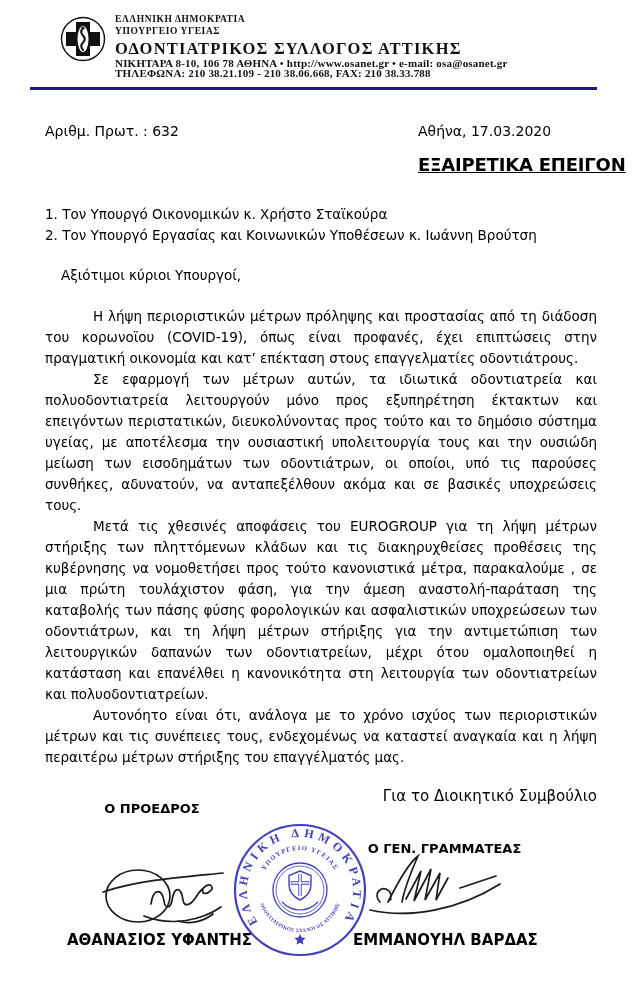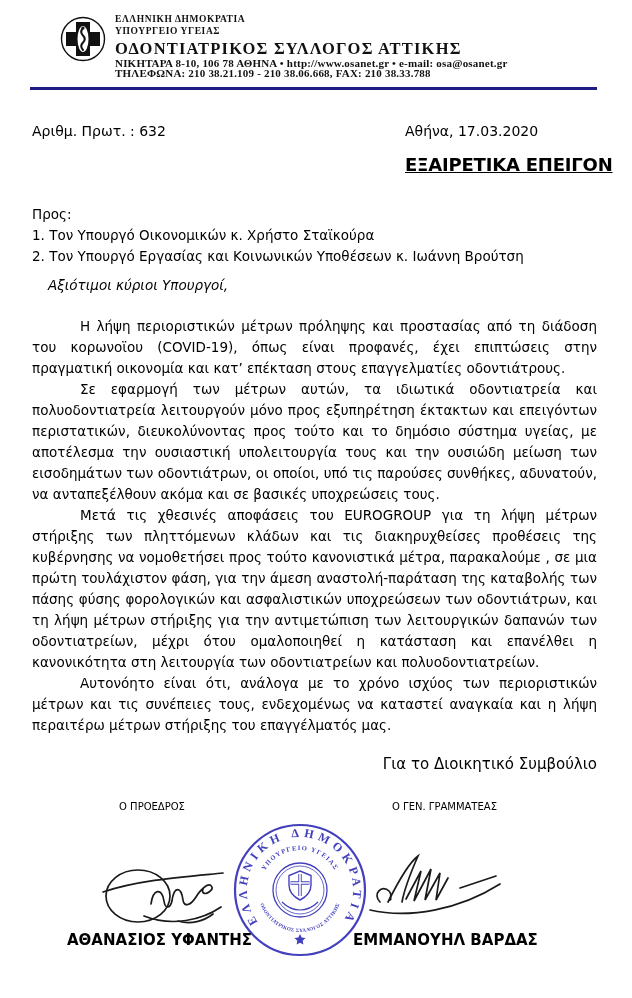--- a/index.html
+++ b/index.html
@@ -19,44 +19,44 @@
   .logo { flex:0 0 auto; margin-top:2px; }
   .lh-text { font-family:"Liberation Serif", serif; font-weight:bold; color:#111; }
   .lh-small { font-size:9.5px; letter-spacing:0.6px; line-height:11.5px; }
   .lh-org   { font-size:16.5px; letter-spacing:1.2px; line-height:21px; margin-top:1px; white-space:nowrap; }
   .lh-tiny  { font-size:11px; letter-spacing:0.2px; line-height:9.5px; white-space:nowrap; }
   .rule {
     height:3px; margin:9px 35px 0 30px;
   }
 
   
-  .content { padding:0 35px 0 32px; font-size:13.5px; line-height:21px; }
+  .content { padding:0 35px 0 45px; font-size:13.5px; line-height:21px; }
   .meta-row { position:relative; margin-top:31px; height:20px; font-size:14px; }
   .protocol { display:inline-block; }
   .date { position:absolute; left:373px; top:0; }
   .urgency {
     margin-left:373px; margin-top:13px;
     font-weight:bold; font-size:18px; letter-spacing:-0.2px;
     text-decoration:underline; white-space:nowrap;
   }
   .recipients { margin-top:29px; }
   .recipient-line { white-space:nowrap; }
-  .salutation { margin-top:8px; text-indent:16px;font-style:italic; }
+  .salutation { margin-top:19px; text-indent:16px; }
   .paragraphs { margin-top:20px; }
   .paragraphs p {
     margin:0; text-align:justify; text-indent:48px;
   }
   .board-line {
     margin-top:18px; text-align:right; font-size:15px;
   }
 
   
-  .sig-role { position:absolute; font-weight:normal; font-size:10px; text-align:center; z-index:3; white-space:nowrap; }
+  .sig-role { position:absolute; font-weight:bold; font-size:13px; text-align:center; z-index:3; white-space:nowrap; }
   .role-president { left:62px;  top:801px; width:180px; }
-  .role-secretary { left:352px; top:801px; width:185px; }
+  .role-secretary { left:352px; top:841px; width:185px; }
   .sig-name { position:absolute; font-weight:bold; font-size:15px; text-align:center; z-index:3; white-space:nowrap; }
   .name-president { left:52px;  top:931px; width:215px; }
   .name-secretary { left:348px; top:931px; width:195px; }
   .stamp-wrap { position:absolute; left:230px; top:820px; width:140px; height:140px; z-index:1; }
   .sig-svg { position:absolute; z-index:2; }
   .sig-left  { left:94px;  top:848px; }
   .sig-right { left:364px; top:836px; }
 </style>
 </head>
 <body>
@@ -85,21 +85,20 @@
 
   <div class="content">
 
     <div class="meta-row">
       <span class="protocol">Αριθμ. Πρωτ. : 632</span>
       <span class="date">Αθήνα, 17.03.2020</span>
     </div>
     <div class="urgency">ΕΞΑΙΡΕΤΙΚΑ ΕΠΕΙΓΟΝ</div>
 
     <div class="recipients">
-      <div>Προς:</div>
       <div class="recipient-line">1. Τον Υπουργό Οικονομικών κ. Χρήστο Σταϊκούρα</div>
       <div class="recipient-line">2. Τον Υπουργό Εργασίας και Κοινωνικών Υποθέσεων κ. Ιωάννη Βρούτση</div>
     </div>
 
     <div class="salutation">Αξιότιμοι κύριοι Υπουργοί,</div>
     <div class="paragraphs">
       <p>Η λήψη περιοριστικών μέτρων πρόληψης και προστασίας από τη διάδοση του κορωνοϊου (COVID-19), όπως είναι προφανές, έχει επιπτώσεις στην πραγματική οικονομία και κατ’ επέκταση στους επαγγελματίες οδοντιάτρους.</p>
       <p>Σε εφαρμογή των μέτρων αυτών, τα ιδιωτικά οδοντιατρεία και πολυοδοντιατρεία λειτουργούν μόνο προς εξυπηρέτηση έκτακτων και επειγόντων περιστατικών, διευκολύνοντας προς τούτο και το δημόσιο σύστημα υγείας, με αποτέλεσμα την ουσιαστική υπολειτουργία τους και την ουσιώδη μείωση των εισοδημάτων των οδοντιάτρων, οι οποίοι, υπό τις παρούσες συνθήκες, αδυνατούν, να ανταπεξέλθουν ακόμα και σε βασικές υποχρεώσεις τους.</p>
       <p>Μετά τις χθεσινές αποφάσεις του EUROGROUP για τη λήψη μέτρων στήριξης των πληττόμενων κλάδων και τις διακηρυχθείσες προθέσεις της κυβέρνησης να νομοθετήσει προς τούτο κανονιστικά μέτρα, παρακαλούμε , σε μια πρώτη τουλάχιστον φάση, για την άμεση αναστολή-παράταση της καταβολής των πάσης φύσης φορολογικών και ασφαλιστικών υποχρεώσεων των οδοντιάτρων, και τη λήψη μέτρων στήριξης για την αντιμετώπιση των λειτουργικών δαπανών των οδοντιατρείων, μέχρι ότου ομαλοποιηθεί η κατάσταση και επανέλθει η κανονικότητα στη λειτουργία των οδοντιατρείων και πολυοδοντιατρείων.</p>
       <p>Αυτονόητο είναι ότι, ανάλογα με το χρόνο ισχύος των περιοριστικών μέτρων και τις συνέπειες τους, ενδεχομένως να καταστεί αναγκαία και η λήψη περαιτέρω μέτρων στήριξης του επαγγέλματός μας.</p>

